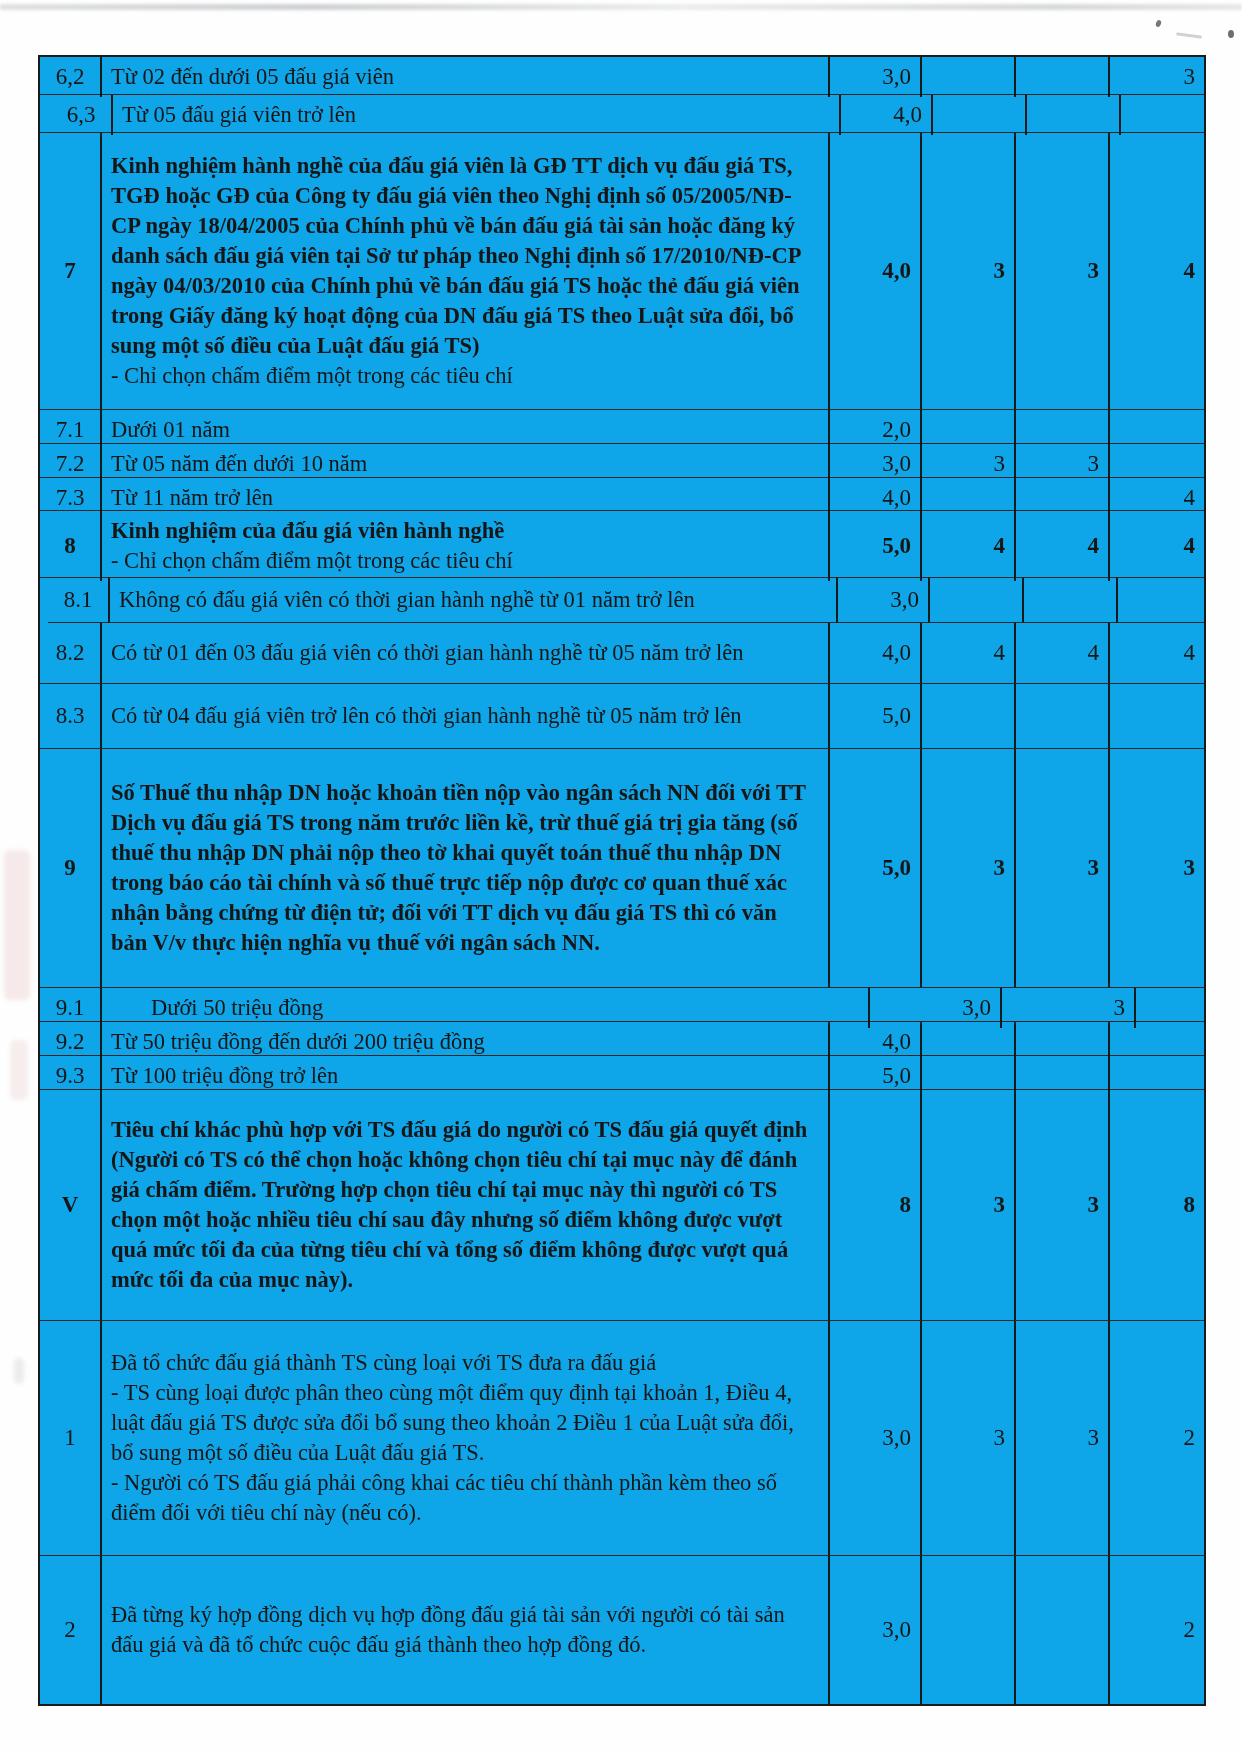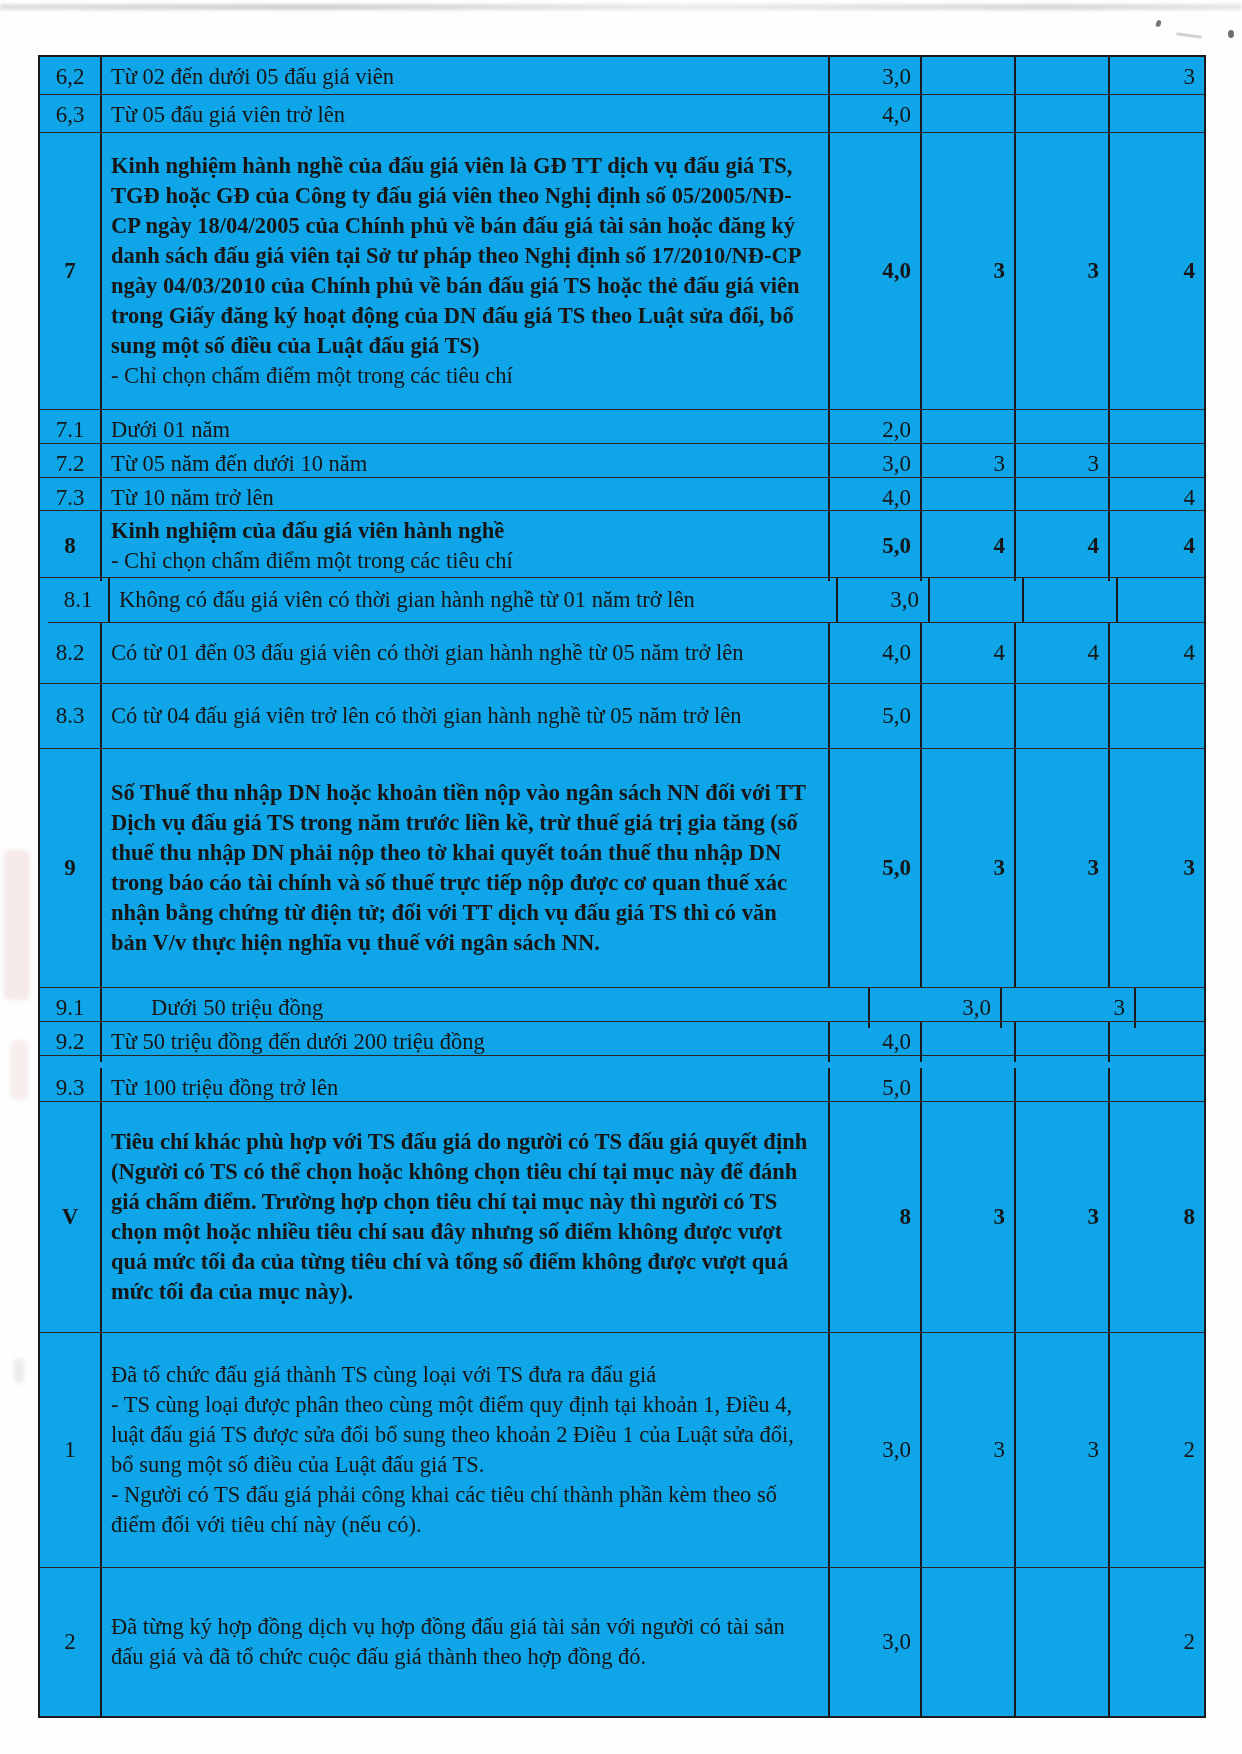--- a/index.html
+++ b/index.html
@@ -66,21 +66,21 @@
     <div class="row" style="height: 37px;">
     <div class="cell num">6,2</div>
     <div class="cell txt">
         <div class="tline">Từ 02 đến dưới 05 đấu giá viên</div>
       </div>
     <div class="cell score">3,0</div>
     <div class="cell score"></div>
     <div class="cell score"></div>
     <div class="cell score">3</div>
   </div>
-    <div class="row" style="height: 37px;">
+    <div class="row" style="height: 37px; padding-left: 11px;">
     <div class="cell num">6,3</div>
     <div class="cell txt">
         <div class="tline">Từ 05 đấu giá viên trở lên</div>
       </div>
     <div class="cell score">4,0</div>
     <div class="cell score"></div>
     <div class="cell score"></div>
     <div class="cell score"></div>
   </div>
     <div class="row" style="height: 276px;">
@@ -110,21 +110,21 @@
         <div class="tline">Từ 05 năm đến dưới 10 năm</div>
       </div>
     <div class="cell score">3,0</div>
     <div class="cell score">3</div>
     <div class="cell score">3</div>
     <div class="cell score"></div>
   </div>
     <div class="row" style="height: 32px;">
     <div class="cell num">7.3</div>
     <div class="cell txt">
-        <div class="tline">Từ 10 năm trở lên</div>
+        <div class="tline">Từ 11 năm trở lên</div>
       </div>
     <div class="cell score">4,0</div>
     <div class="cell score"></div>
     <div class="cell score"></div>
     <div class="cell score">4</div>
   </div>
     <div class="row" style="height: 66px;">
     <div class="cell num b">8</div>
     <div class="cell txt">
         <div class="tline b">Kinh nghiệm của đấu giá viên hành nghề</div>
@@ -188,21 +188,21 @@
     <div class="row" style="height: 33px;">
     <div class="cell num">9.2</div>
     <div class="cell txt">
         <div class="tline">Từ 50 triệu đồng đến dưới 200 triệu đồng</div>
       </div>
     <div class="cell score">4,0</div>
     <div class="cell score"></div>
     <div class="cell score"></div>
     <div class="cell score"></div>
   </div>
-    <div class="row" style="height: 33px; margin-top: 12px;">
+    <div class="row" style="height: 33px;">
     <div class="cell num">9.3</div>
     <div class="cell txt">
         <div class="tline">Từ 100 triệu đồng trở lên</div>
       </div>
     <div class="cell score">5,0</div>
     <div class="cell score"></div>
     <div class="cell score"></div>
     <div class="cell score"></div>
   </div>
     <div class="row" style="height: 230px;">

